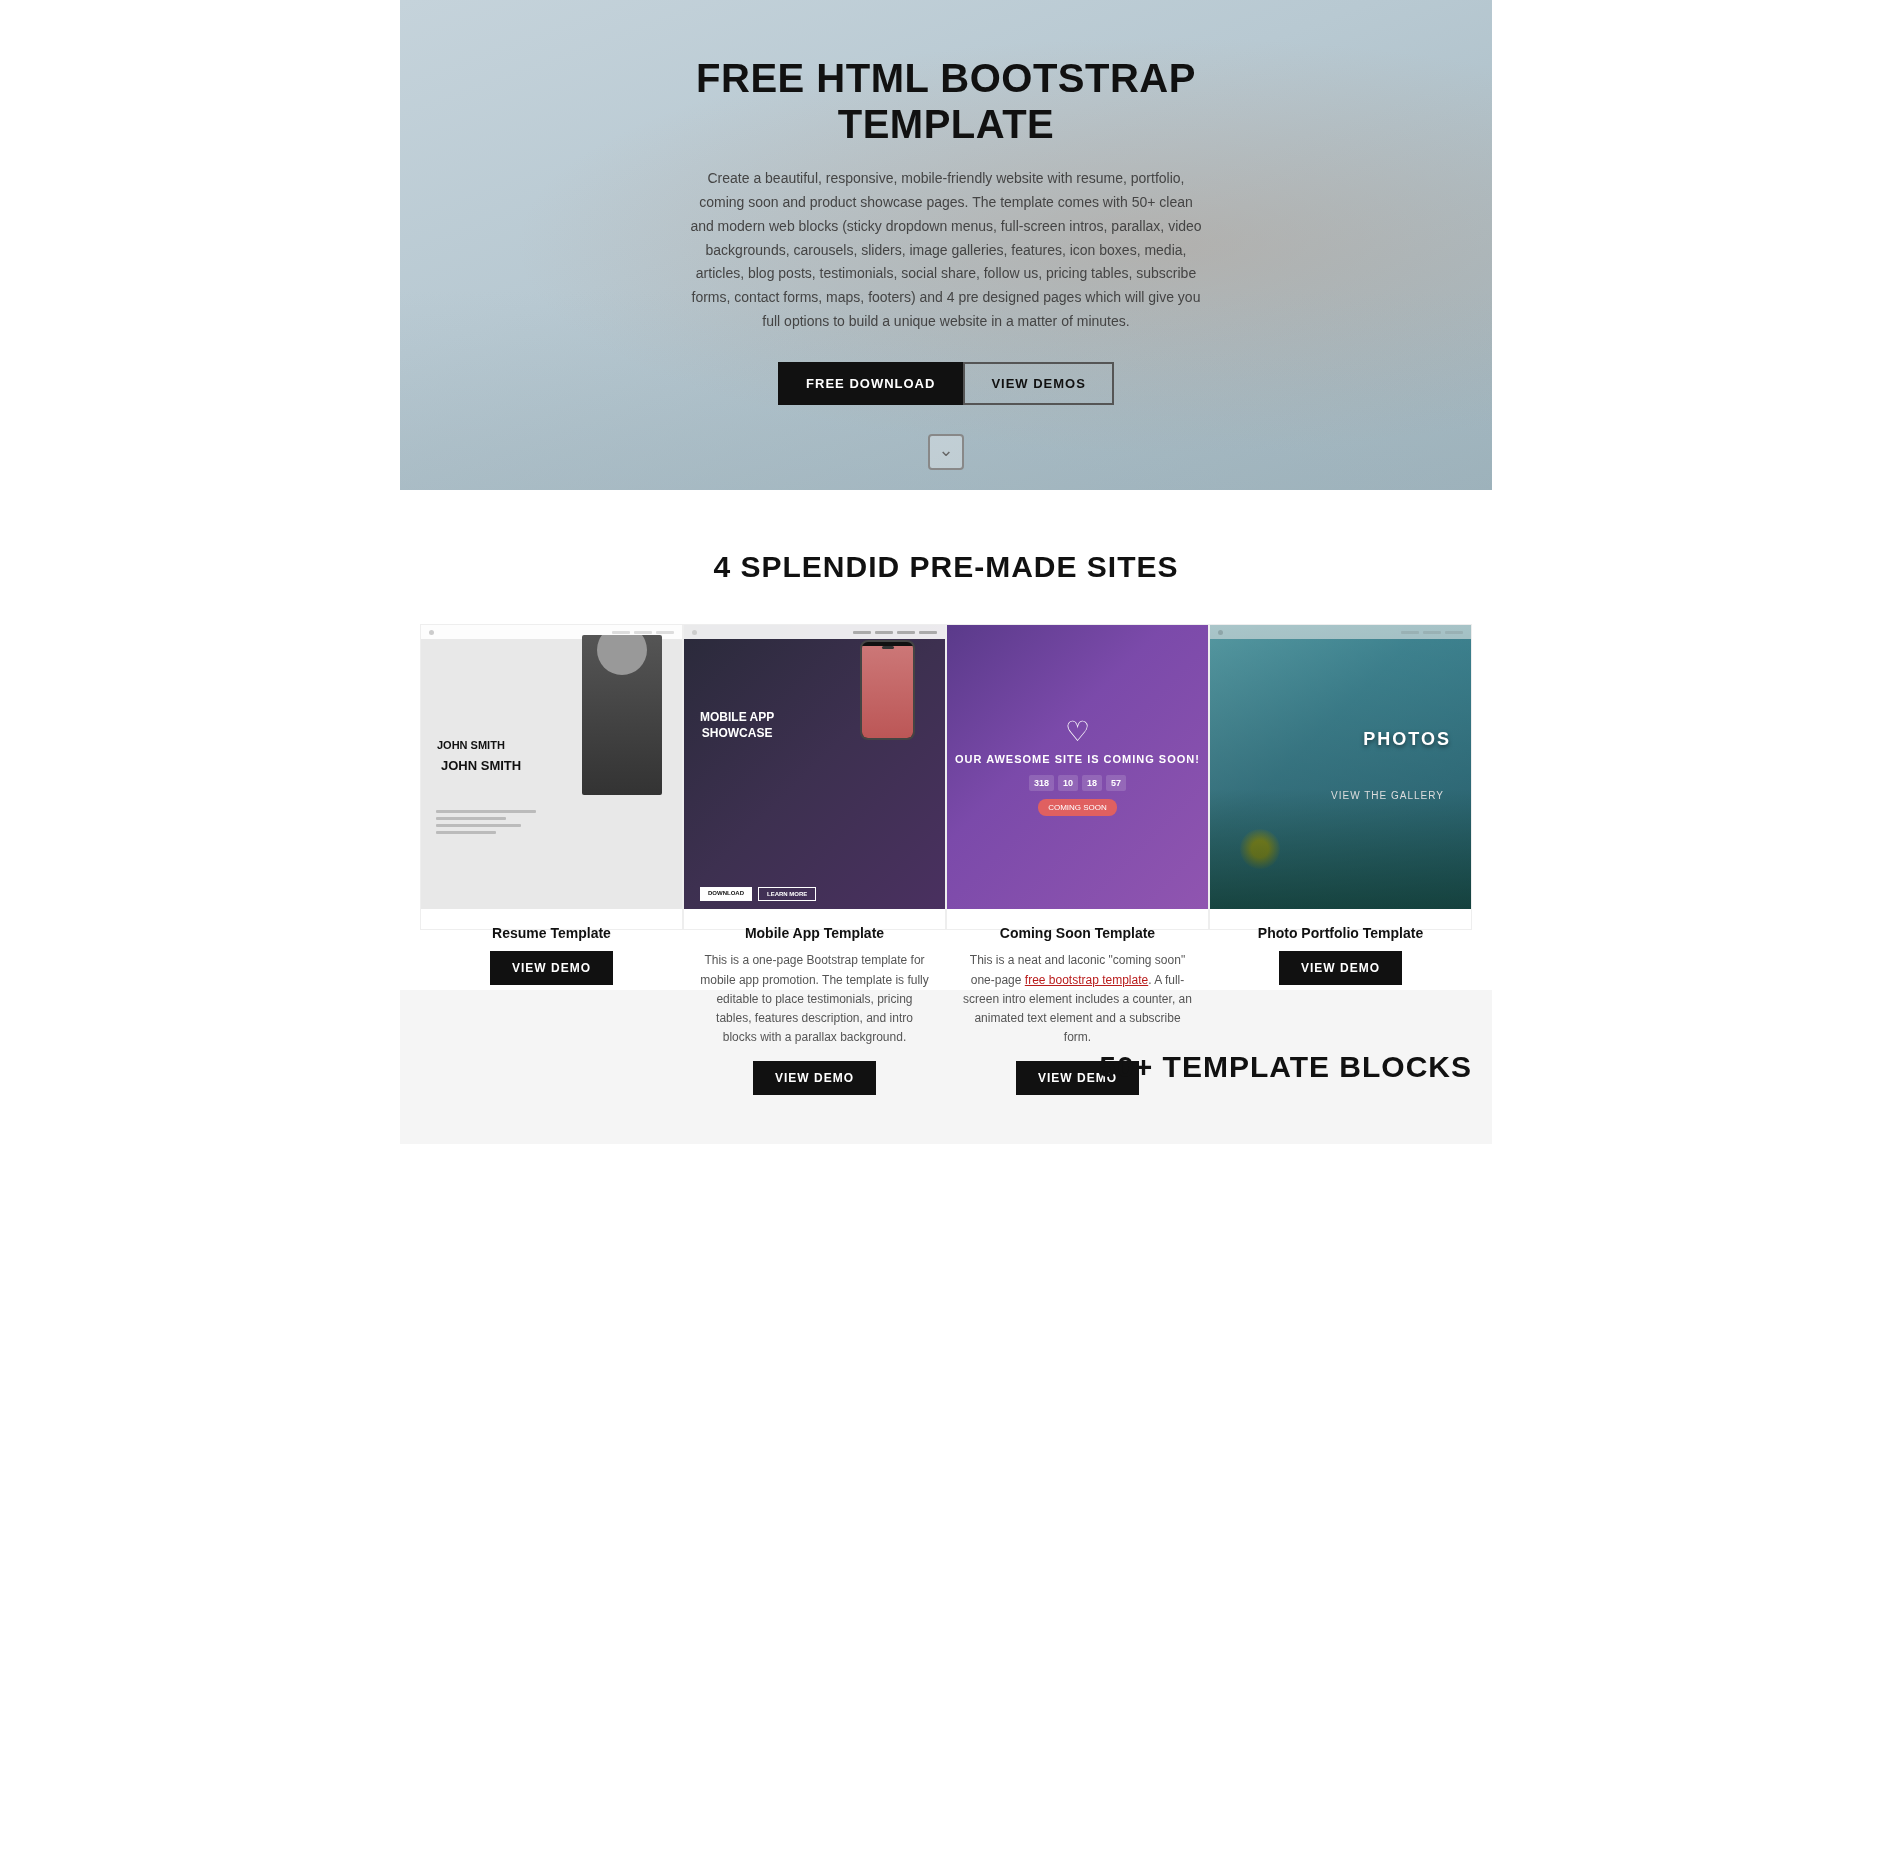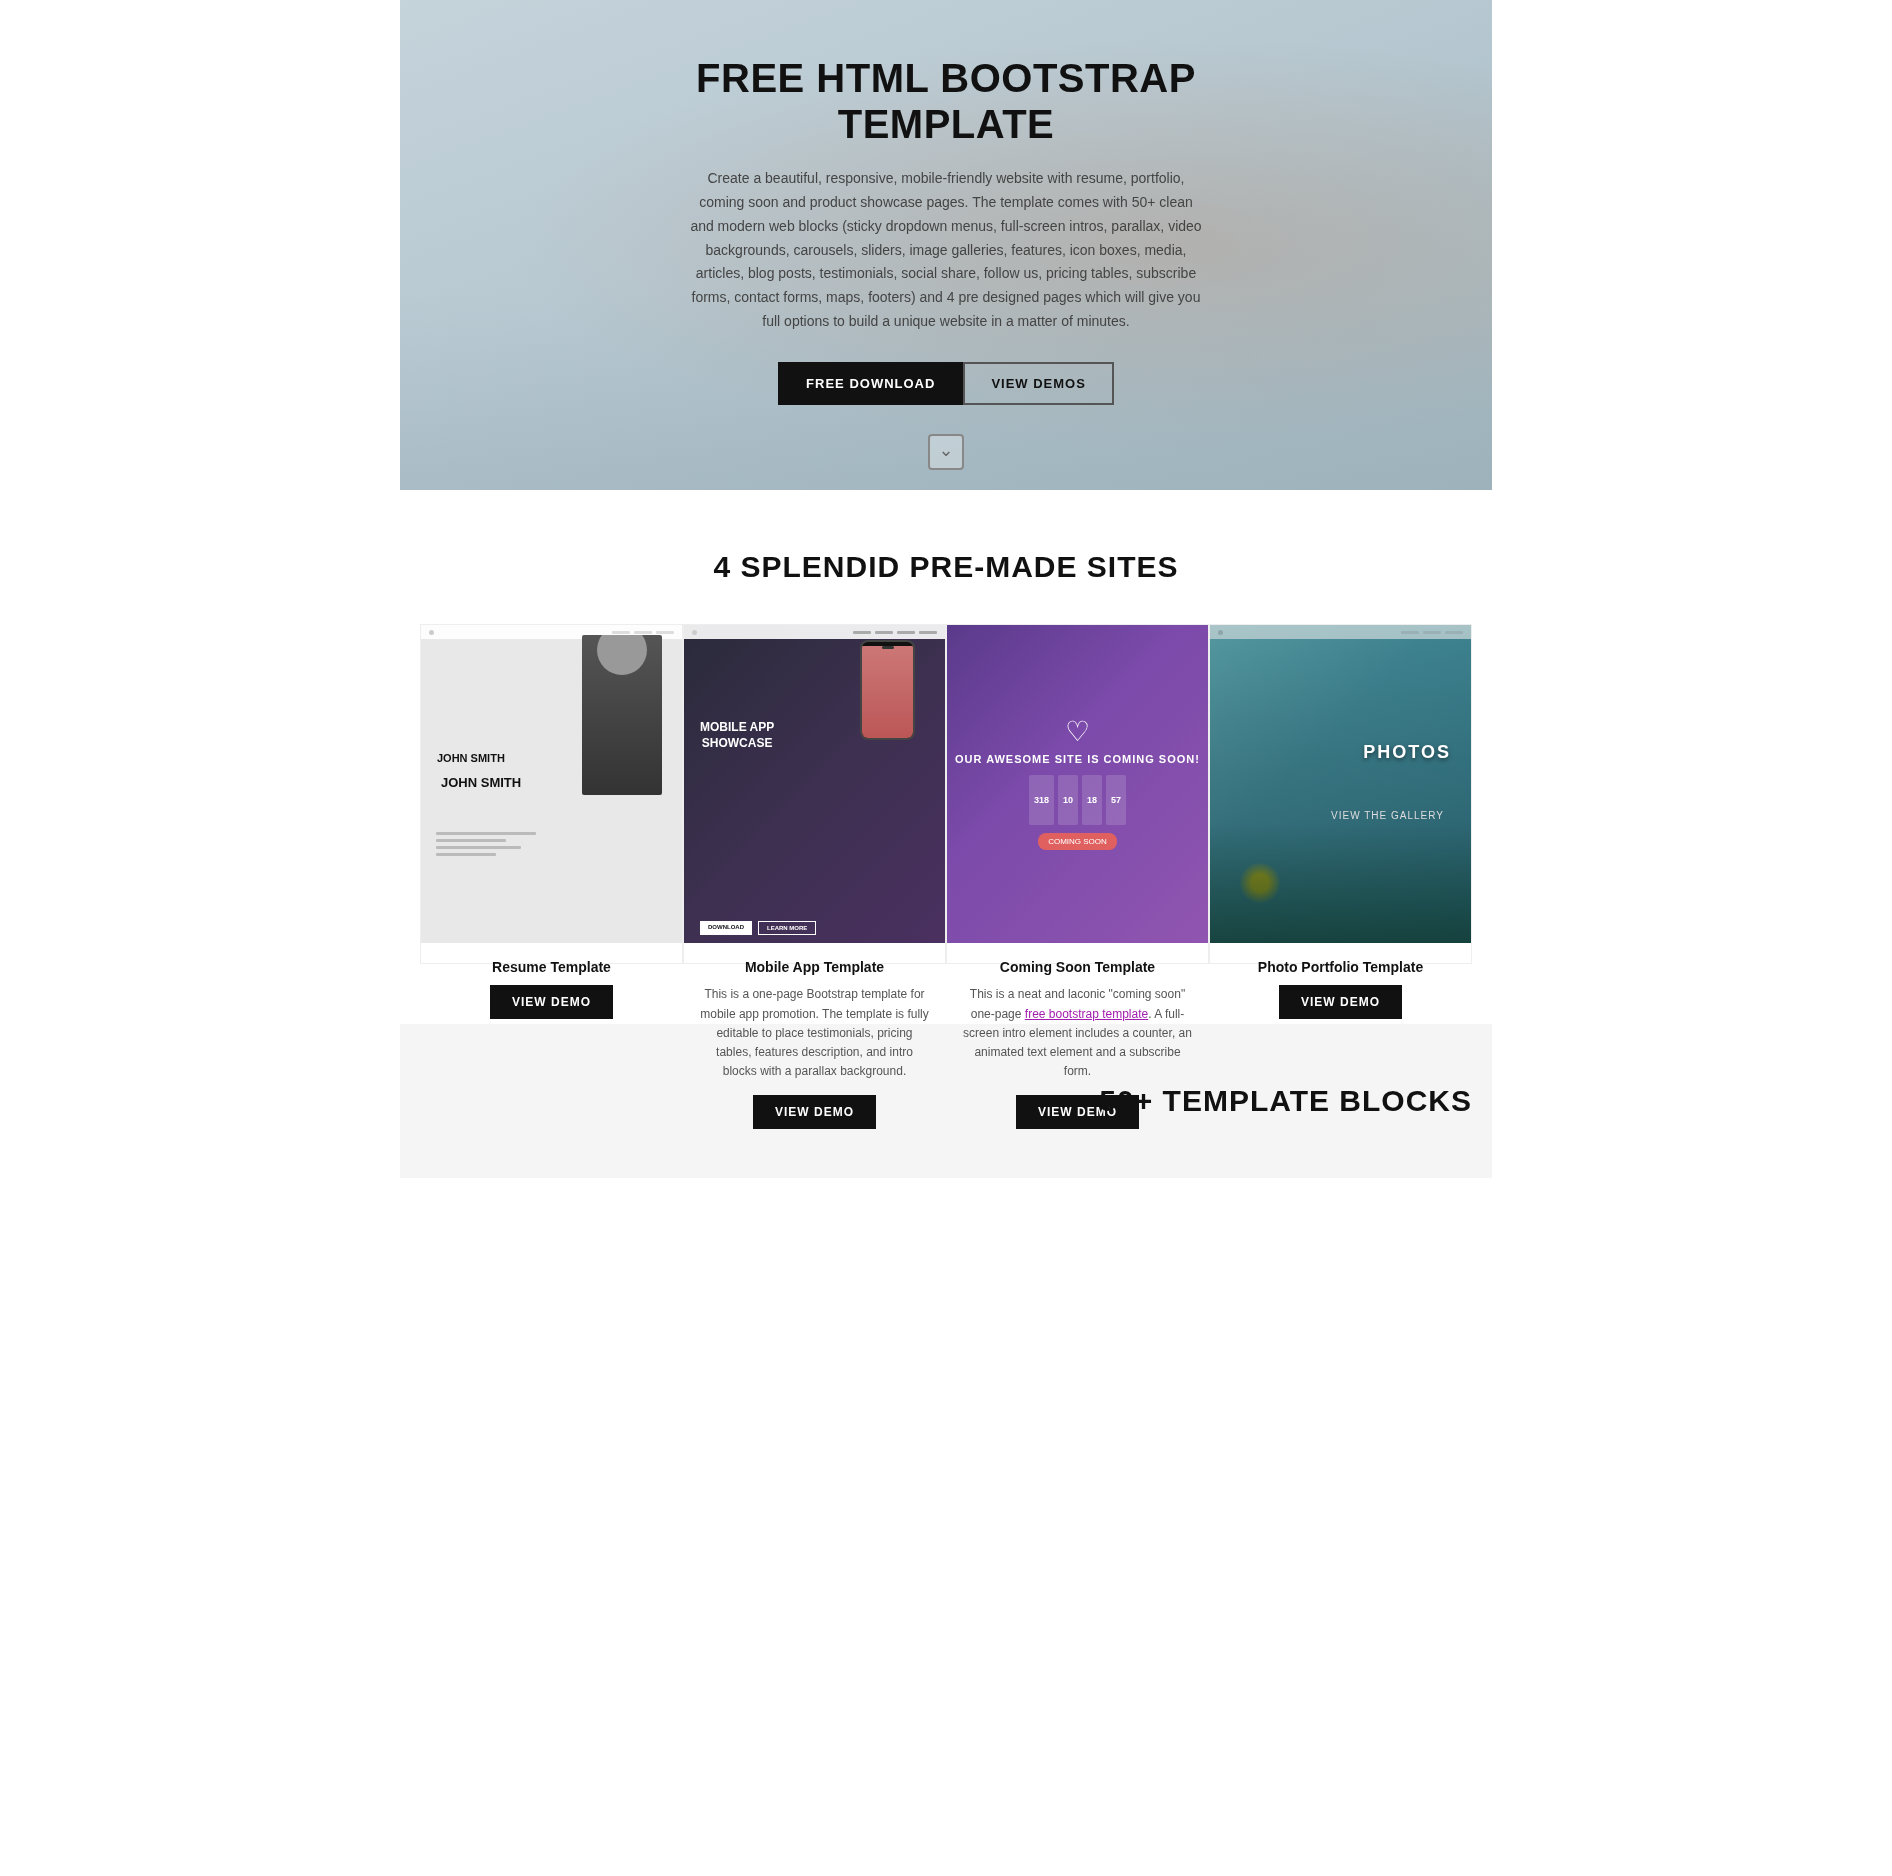--- a/index.html
+++ b/index.html
@@ -270,21 +270,21 @@
     .coming-timer {
       display: flex;
       gap: 4px;
       margin-top: 8px;
     }
     .timer-block {
       background: rgba(255,255,255,0.15);
       color: #fff;
       font-size: 9px;
       font-weight: 700;
-      padding: 20px 5px;
+      padding: 3px 5px;
       border-radius: 2px;
     }
     .coming-btn {
       margin-top: 8px;
       background: #e06060;
       color: #fff;
       font-size: 8px;
       padding: 4px 10px;
       border: none;
       border-radius: 8px;
@@ -350,21 +350,21 @@
     }
     .card-desc {
       font-size: 12px;
       color: #555;
       line-height: 1.6;
       padding: 0 14px;
       margin-bottom: 14px;
       min-height: 70px;
     }
     .card-desc a {
-      color: #a21caf;
+      color: #b91c1c;
       text-decoration: underline;
     }
     .btn-demo {
       background: #111;
       color: #fff;
       border: none;
       padding: 10px 22px;
       font-size: 12px;
       font-weight: 700;
       letter-spacing: 1px;

